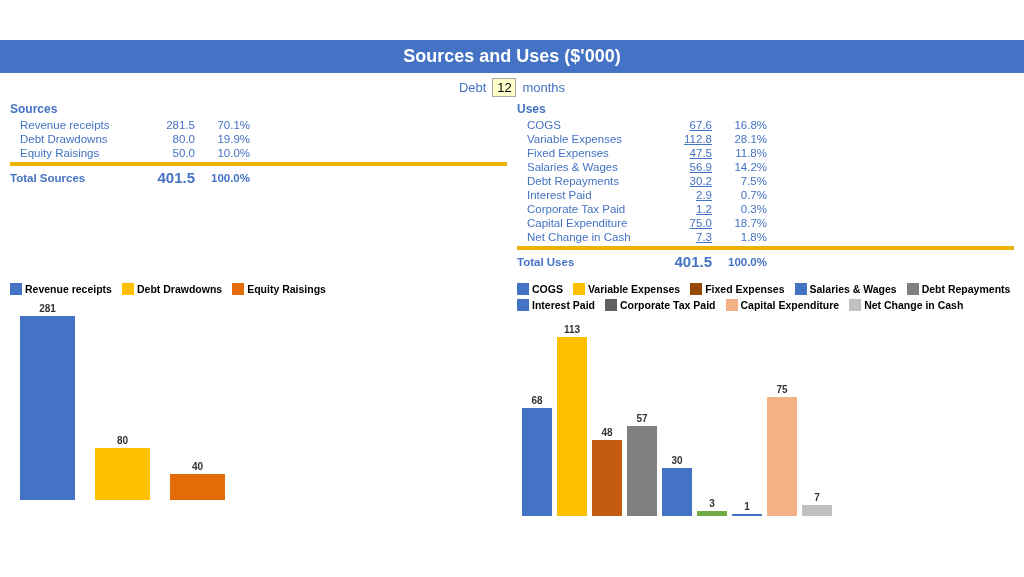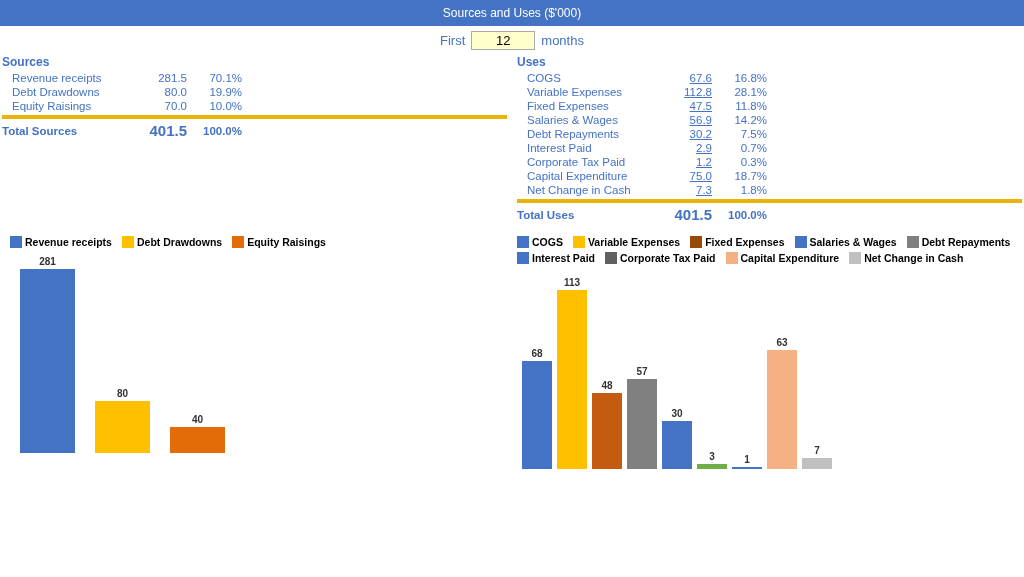--- a/index.html
+++ b/index.html
@@ -13,45 +13,46 @@
     }
     .main-container {
       width: 1024px;
       height: 577px;
       background: #fff;
     }
     .header {
       background: #4472C4;
       color: #fff;
       text-align: center;
-      font-size: 12px;
-      font-weight: normal;
+      font-size: 18px;
+      font-weight: bold;
       padding: 6px 0;
+      margin-top: 40px;
     }
     .months-row {
       display: flex;
       align-items: center;
       justify-content: center;
       gap: 6px;
       padding: 5px 0;
       font-size: 13px;
       color: #4472C4;
     }
     .months-input {
       border: 1px solid #aaa;
       background: #ffffcc;
-      width: 64px;
+      width: 24px;
       text-align: center;
       font-size: 13px;
       color: #000;
       padding: 1px 2px;
     }
     .data-section {
       display: flex;
-      padding: 0 2px;
+      padding: 0 10px;
       gap: 10px;
     }
     .sources-col, .uses-col {
       flex: 1;
     }
     .section-label {
       color: #4472C4;
       font-weight: bold;
       font-size: 12px;
       margin-bottom: 2px;
@@ -197,21 +198,21 @@
     }
   </style>
 </head>
 <body>
 
 <div class="main-container">
 
   <div class="header">Sources and Uses ($'000)</div>
 
   <div class="months-row">
-    <span>First</span>
+    <span>Debt</span>
     <input class="months-input" type="text" value="12" style="">
     <span>months</span>
   </div>
 
   <div class="data-section">
 
     <div class="sources-col">
       <div class="section-label">Sources</div>
       <div id="sources-rows">
           <div class="data-row">
@@ -219,21 +220,21 @@
       <span class="value">281.5</span>
       <span class="pct">70.1%</span>
     </div>
           <div class="data-row">
       <span class="label">Debt Drawdowns</span>
       <span class="value">80.0</span>
       <span class="pct">19.9%</span>
     </div>
           <div class="data-row">
       <span class="label">Equity Raisings</span>
-      <span class="value">70.0</span>
+      <span class="value">50.0</span>
       <span class="pct">10.0%</span>
     </div>
         </div>
       <div class="total-row">
         <span class="label">Total Sources</span>
         <span class="value">401.5</span>
         <span class="pct">100.0%</span>
       </div>
     </div>
 
@@ -389,21 +390,21 @@
     </div>
           <div class="bar-group-right">
       <span class="bar-label-top">3</span>
       <div class="bar-right" style="height:5px;background:#70AD47;width:30px;"></div>
     </div>
           <div class="bar-group-right">
       <span class="bar-label-top">1</span>
       <div class="bar-right" style="height:2px;background:#4472C4;width:30px;"></div>
     </div>
           <div class="bar-group-right">
-      <span class="bar-label-top">63</span>
+      <span class="bar-label-top">75</span>
       <div class="bar-right" style="height:119px;background:#F4B183;width:30px;"></div>
     </div>
           <div class="bar-group-right">
       <span class="bar-label-top">7</span>
       <div class="bar-right" style="height:11px;background:#C0C0C0;width:30px;"></div>
     </div>
         </div>
     </div>
   </div>
 </div>

